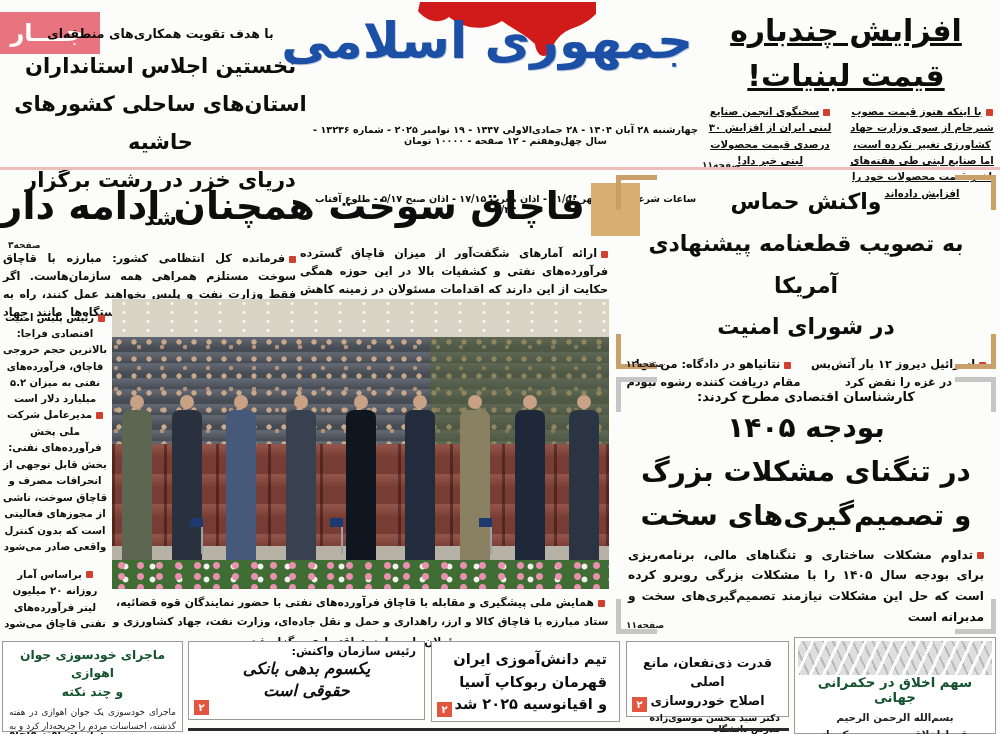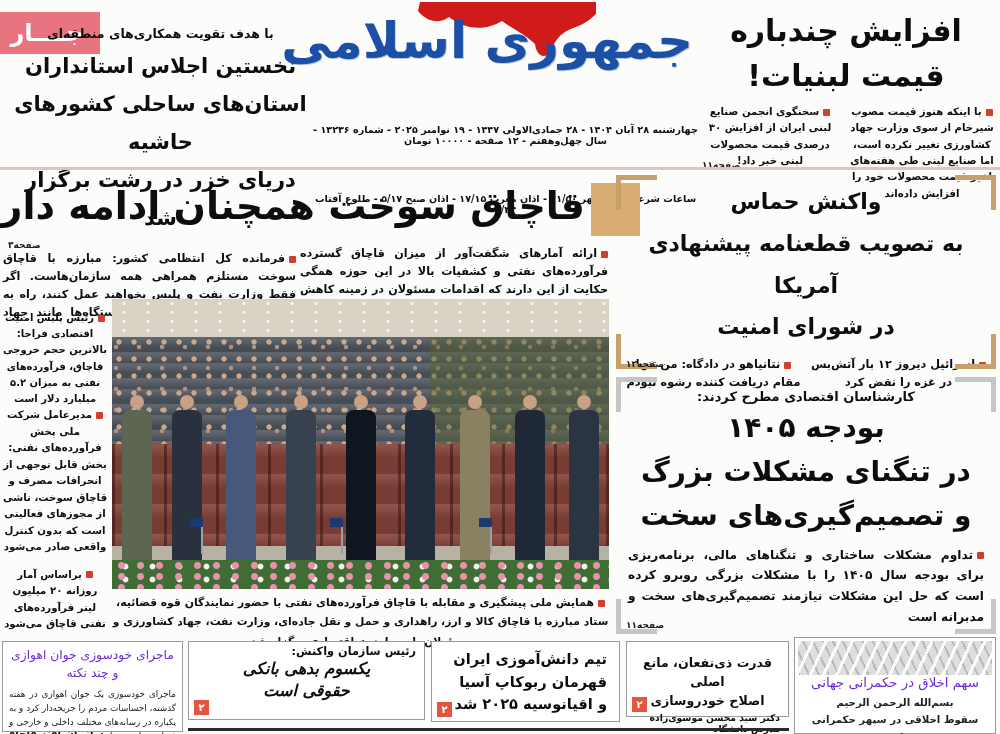--- a/index.html
+++ b/index.html
@@ -21,21 +21,21 @@
   .ck.tl{left:0;top:0;border-top-width:5px;border-left-width:5px;}
   .ck.tr{right:0;top:0;border-top-width:5px;border-right-width:5px;}
   .ck.bl{left:0;bottom:0;border-bottom-width:5px;border-left-width:5px;}
   .ck.br{right:0;bottom:0;border-bottom-width:5px;border-right-width:5px;}
   .box-hamas{--bc:#c9a06a;}
   .box-budget{--bc:#c6c6c6;}
   
   .bbox{position:absolute;background:#fff;border:1px solid #9a9a9a;box-sizing:border-box;}
   .badge{position:absolute;left:5px;bottom:4px;width:15px;height:15px;background:#e2553f;color:#fff;
          font-size:10px;font-weight:bold;display:flex;align-items:center;justify-content:center;}
-  .redtitle{color:#6d28d9;font-weight:normal;}
+  .redtitle{color:#14532d;font-weight:bold;}
   
   .mast-title{color:#1c4fa6;font-weight:bold;font-size:50px;white-space:nowrap;
               transform:skewX(-8deg);text-shadow:1px 1px 0 rgba(20,60,140,.25);}
   
   .photo{position:absolute;left:112px;top:299px;width:497px;height:290px;overflow:hidden;background:#565b63;}
   .ph-ceiling{position:absolute;left:0;top:0;width:100%;height:13%;background:#d9d3c5;
     background-image:radial-gradient(circle,#f7f4ea 0 1.2px,rgba(0,0,0,0) 2px);background-size:24px 9px;}
   .ph-crowd{position:absolute;left:0;top:13%;width:100%;height:40%;
     background-color:#545a64;
     background-image:
@@ -87,21 +87,21 @@
     <path fill="#d11a1a" d="M2 0 H178 V12 C160 30 148 22 136 42 C132 58 119 58 117 42
       C106 32 95 27 84 19 C62 32 42 24 31 15 C19 24 6 17 0 9 Z"></path>
   </svg>
   <div class="abs ctr" style="left:0;top:8px;width:100%;z-index:2;">
     <span class="mast-title">جمهوری اسلامی</span>
   </div>
   <div class="abs ctr b" style="left:-10px;top:120px;width:395px;font-size:9.6px;">چهارشنبه ۲۸ آبان ۱۴۰۴ - ۲۸ جمادی‌الاولی ۱۴۴۷ - ۱۹ نوامبر ۲۰۲۵ - شماره ۱۳۲۳۶ - سال چهل‌وهفتم - ۱۲ صفحه - ۱۰۰۰۰ تومان</div>
   <div class="abs ctr b" style="left:-10px;top:141px;width:395px;font-size:9.6px;margin-top:48px;">ساعات شرعی  اذان ظهر ۱۱/۵۰ - اذان مغرب ۱۷/۱۵ - اذان صبح ۵/۱۷ - طلوع آفتاب ۶/۴۴</div>
 </div>
 
-<div class="abs" style="left:698px;top:8px;width:296px;height:158px;">
+<div class="abs" style="left:698px;top:8px;width:296px;height:158px;text-decoration:underline;">
   <div class="ctr b" style="font-size:30px;line-height:1.5;">
     <div>افزایش چندباره</div>
     <div>قیمت لبنیات!</div>
   </div>
   <div style="display:flex;gap:8px;margin-top:6px;">
     <div class="ctr b" style="width:50%;font-size:10.2px;line-height:1.6;">
       <span class="sq"></span><span>با اینکه هنوز قیمت مصوب شیرخام از سوی وزارت جهاد کشاورزی تغییر نکرده است، اما صنایع لبنی طی هفته‌های اخیر قیمت محصولات خود را افزایش داده‌اند</span>
     </div>
     <div class="ctr b" style="width:50%;font-size:10.2px;line-height:1.6;">
       <span class="sq"></span><span>سخنگوی انجمن صنایع لبنی ایران از افزایش ۳۰ درصدی قیمت محصولات لبنی خبر داد!</span>

